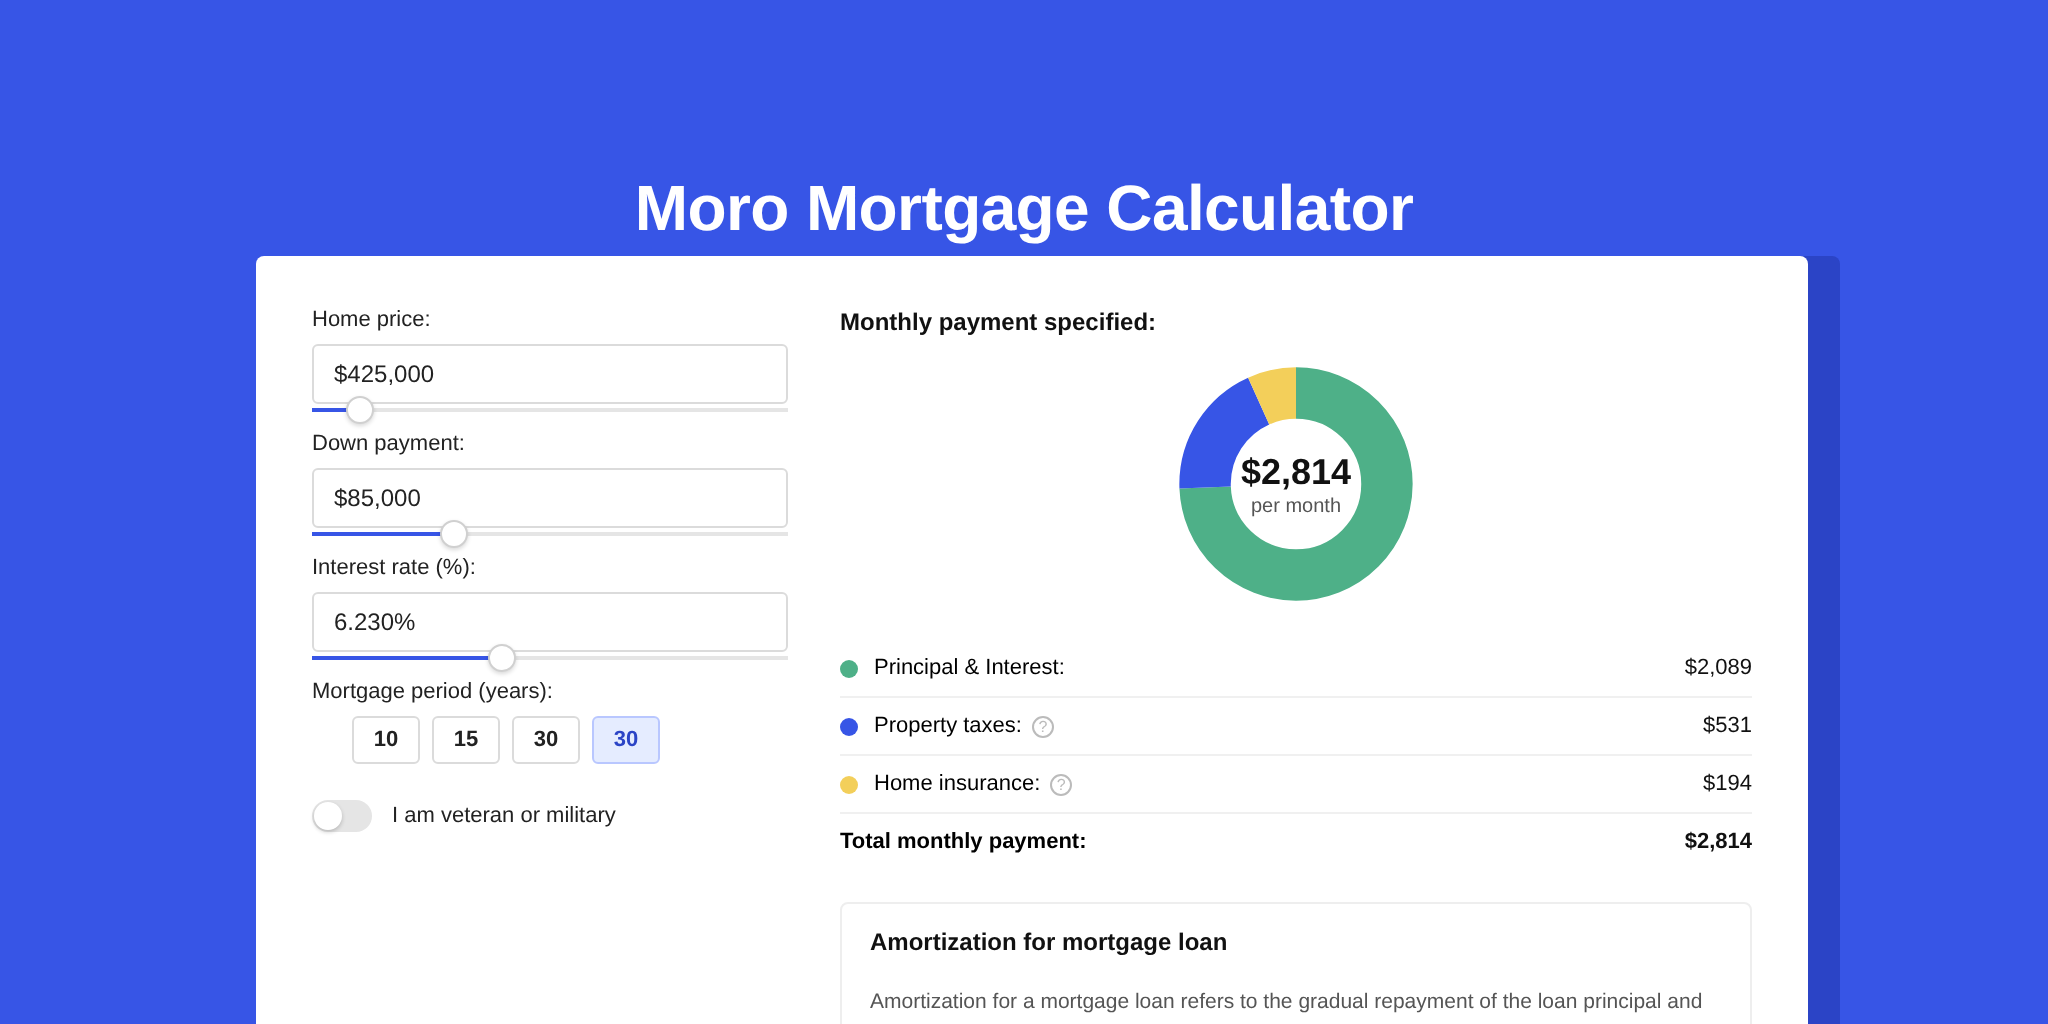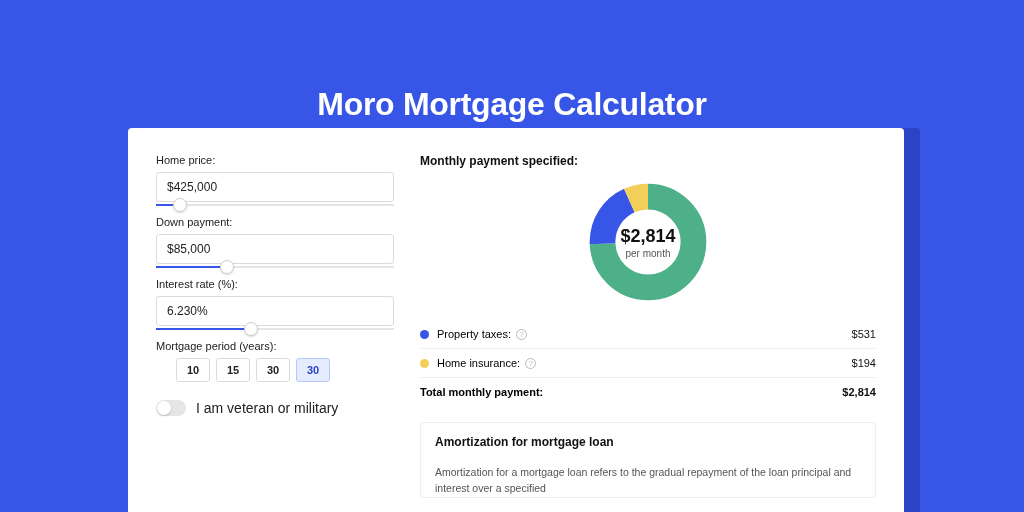--- a/index.html
+++ b/index.html
@@ -127,21 +127,21 @@
   .toggle-knob {
     position: absolute;
     left: 1px;
     top: 1px;
     width: 14px;
     height: 14px;
     background: #fff;
     border-radius: 50%;
     box-shadow: 0 1px 2px rgba(0,0,0,.2);
   }
-  .toggle-label { font-size: 14px; color: #222; }
+  .toggle-label { font-size: 11px; color: #222; }
   .section-title {
     font-size: 12px;
     font-weight: 700;
     color: #111;
     margin-bottom: 14px;
   }
   .donut-wrap {
     display: flex;
     justify-content: center;
     margin-bottom: 18px;
@@ -278,20 +278,27 @@
           <circle id="seg-1" cx="21" cy="21" r="15.9155" fill="transparent" stroke-width="9" stroke="#3755e6" stroke-dasharray="18.870 81.130" stroke-dashoffset="-74.236"></circle>
           <circle id="seg-2" cx="21" cy="21" r="15.9155" fill="transparent" stroke-width="9" stroke="#f3cf5a" stroke-dasharray="6.894 93.106" stroke-dashoffset="-93.106"></circle>
         </svg>
         <div class="donut-center">
           <div class="donut-amount">$2,814</div>
           <div class="donut-sub">per month</div>
         </div>
       </div>
     </div>
 
+    <div class="legend-row">
+      <span class="legend-dot" style="background: rgb(78, 176, 136);"></span>
+      <span class="legend-label">
+        <span>Principal &amp; Interest:</span>
+      </span>
+      <span class="legend-value">$2,089</span>
+    </div>
 
     <div class="legend-row">
       <span class="legend-dot" style="background: rgb(55, 85, 230);"></span>
       <span class="legend-label">
         <span>Property taxes:</span>
         <span class="info-icon">?</span>
       </span>
       <span class="legend-value">$531</span>
     </div>
 

